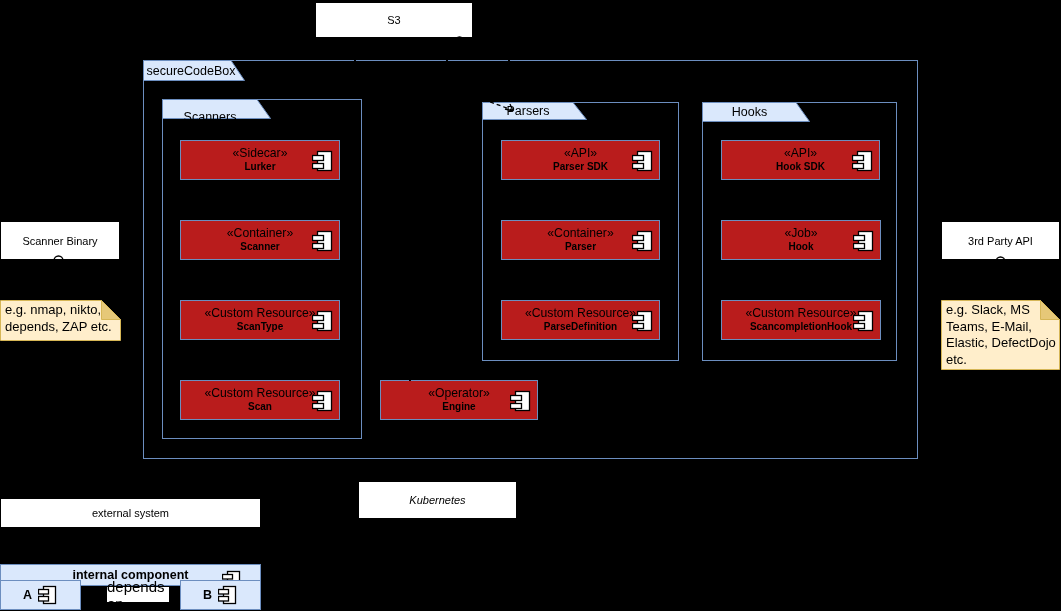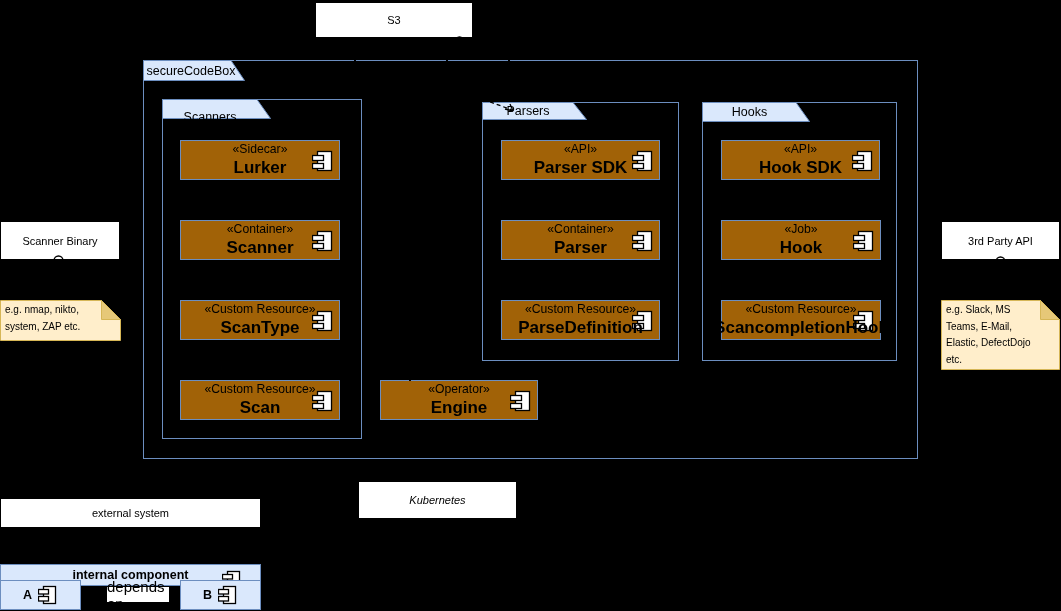--- a/index.html
+++ b/index.html
@@ -18,33 +18,33 @@
   
   .pkg { position:absolute; border:1px solid #6c8ebf; background:transparent; }
   .pkg-tab { position:absolute; top:-1px; left:-1px; }
   .pkg-tab svg { display:block; }
   .pkg-tab .tab-label {
     position:absolute; top:0; left:0; right:13px; bottom:0;
     display:flex; align-items:center; justify-content:center; font-size:12.5px;
   }
   
   .comp {
-    position:absolute; background:#a16207; border:1px solid #6c8ebf;
+    position:absolute; background:#b91c1c; border:1px solid #6c8ebf;
     display:flex; flex-direction:column; align-items:center; justify-content:center;
     line-height:1.25; text-align:center;
   }
   .comp .stereo { font-size:12.2px; position:relative; z-index:2; }
-  .comp .cname  { font-size:17px; font-weight:bold; position:relative; z-index:2; }
+  .comp .cname  { font-size:10px; font-weight:bold; position:relative; z-index:2; }
   .comp-icon { position:absolute; right:5px; top:8px; z-index:1; }
   
   .note { position:absolute; }
   .note svg { position:absolute; top:0; left:0; }
   .note .note-text {
     position:absolute; top:2px; left:5px; right:2px;
-    font-size:10px; line-height:16.5px; color:#000;
+    font-size:13px; line-height:16.5px; color:#000;
   }
   .note .note-text span { display:block; }
   
   .legend-blue {
     position:absolute; background:#dae8fc; border:1px solid #6c8ebf;
     display:flex; align-items:center; justify-content:center; font-size:12.5px;
   }
   .legend-blue .bold { font-weight:bold; }
   .dep-label {
     position:absolute; background:#ffffff; color:#000; font-size:15px;
@@ -210,21 +210,21 @@
     </svg>
   </div>
 
   <div class="note" style="left:0px; top:300px; width:121px; height:41px;">
     <svg width="121" height="41">
       <path d="M0.5,0.5 L101.5,0.5 L120.5,19.5 L120.5,40.5 L0.5,40.5 Z" fill="#ffeecb" stroke="#d6b656"></path>
       <path d="M101.5,0.5 L101.5,19.5 L120.5,19.5 Z" fill="#e6c878" stroke="#d6b656"></path>
     </svg>
     <div class="note-text">
       <span>e.g. nmap, nikto,</span>
-      <span>system, ZAP etc.</span>
+      <span>depends, ZAP etc.</span>
     </div>
   </div>
 
   <div class="note" style="left:941px; top:300px; width:119px; height:70px;">
     <svg width="119" height="70">
       <path d="M0.5,0.5 L99.5,0.5 L118.5,19.5 L118.5,69.5 L0.5,69.5 Z" fill="#ffeecb" stroke="#d6b656"></path>
       <path d="M99.5,0.5 L99.5,19.5 L118.5,19.5 Z" fill="#e6c878" stroke="#d6b656"></path>
     </svg>
     <div class="note-text">
       <span>e.g. Slack, MS</span>

